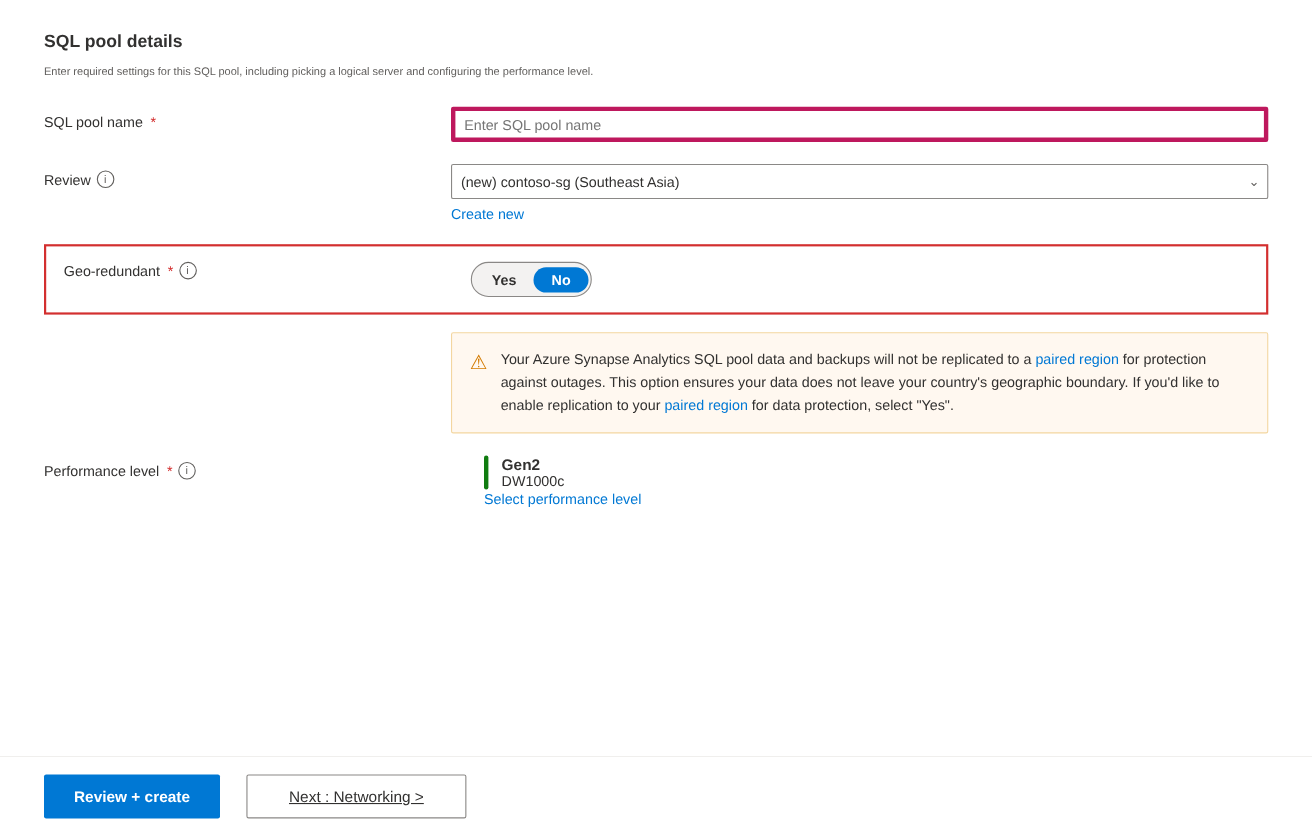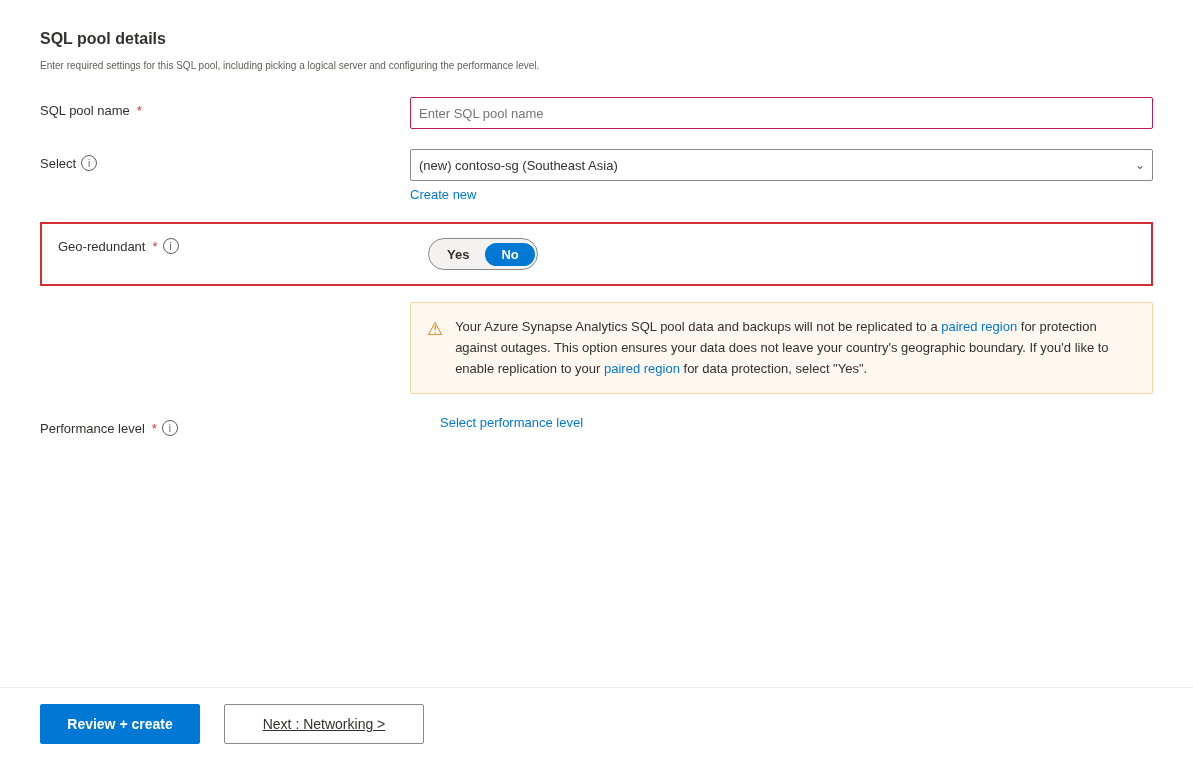--- a/index.html
+++ b/index.html
@@ -76,21 +76,21 @@
       font-style: normal;
     }
 
     .field-control {
       flex: 1;
     }
 
     .text-input {
       width: 100%;
       height: 32px;
-      border: 1px solid #be185d;
+      border: 4px solid #be185d;
       border-radius: 2px;
       padding: 0 8px;
       font-size: 13px;
       color: #605e5c;
       outline: none;
     }
 
     .select-wrapper {
       position: relative;
     }
@@ -297,21 +297,21 @@
       <span>SQL pool name</span>
       <span class="required-star">*</span>
     </div>
     <div class="field-control">
       <input type="text" class="text-input" placeholder="Enter SQL pool name" style="">
     </div>
   </div>
 
   <div class="form-row">
     <div class="field-label">
-      <span>Select</span>
+      <span>Review</span>
       <span class="info-icon" title="Information about server">i</span>
     </div>
     <div class="field-control">
       <div class="select-wrapper">
         <select class="select-input">
           <option>(new) contoso-sg (Southeast Asia)</option>
         </select>
         <span class="select-chevron">⌄</span>
       </div>
       <a class="create-new-link" href="#">Create new</a>
@@ -349,20 +349,27 @@
     </div>
   </div>
 
   <div class="form-row performance-row">
     <div class="field-label">
       <span>Performance level</span>
       <span class="required-star">*</span>
       <span class="info-icon" title="Information about performance level">i</span>
     </div>
     <div class="field-control">
+      <div class="perf-indicator">
+        <div class="green-bar"></div>
+        <div class="perf-text">
+          <span class="perf-gen">Gen2</span>
+          <span class="perf-dw">DW1000c</span>
+        </div>
+      </div>
       <a class="select-perf-link" href="#">Select performance level</a>
     </div>
   </div>
 </div>
 
 <div class="action-bar">
   <button class="btn-primary">Review + create</button>
   <button class="btn-secondary">Next : Networking &gt;</button>
 </div>
 

